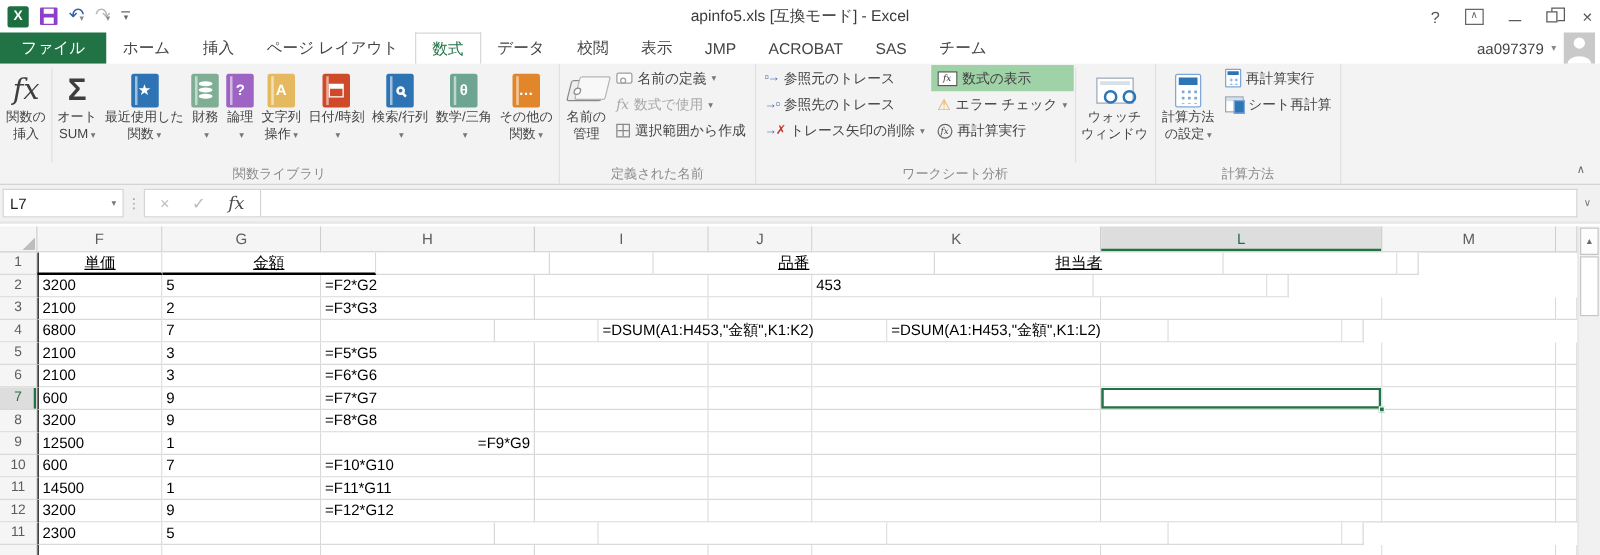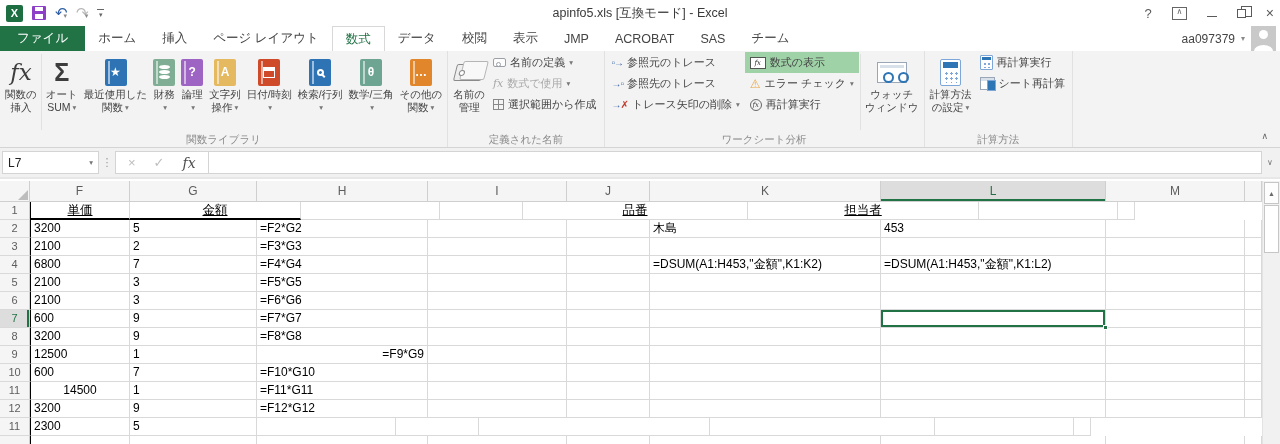--- a/index.html
+++ b/index.html
@@ -432,42 +432,40 @@
           <div class="cell" style="width: 139px;"></div>
           <div class="cell" style="width: 17px;"></div>
         </div>
         <div class="srow">
           <div class="row-h">2</div>
           <div class="cell blk-l" style="width: 100px;">3200</div>
           <div class="cell" style="width: 127px;">5</div>
           <div class="cell" style="width: 171px;">=F2*G2</div>
           <div class="cell" style="width: 139px;"></div>
           <div class="cell" style="width: 83px;"></div>
-          <div class="cell" style="width: 231px;">木島</div>
           <div class="cell" style="width: 225px;">453</div>
           <div class="cell" style="width: 139px;"></div>
           <div class="cell" style="width: 17px;"></div>
         </div>
         <div class="srow">
           <div class="row-h">3</div>
           <div class="cell blk-l" style="width: 100px;">2100</div>
           <div class="cell" style="width: 127px;">2</div>
           <div class="cell" style="width: 171px;">=F3*G3</div>
           <div class="cell" style="width: 139px;"></div>
           <div class="cell" style="width: 83px;"></div>
           <div class="cell" style="width: 231px;"></div>
           <div class="cell" style="width: 225px;"></div>
           <div class="cell" style="width: 139px;"></div>
           <div class="cell" style="width: 17px;"></div>
         </div>
         <div class="srow">
           <div class="row-h">4</div>
           <div class="cell blk-l" style="width: 100px;">6800</div>
           <div class="cell" style="width: 127px;">7</div>
-          <div class="cell" style="width: 171px;">=F4*G4</div>
           <div class="cell" style="width: 139px;"></div>
           <div class="cell" style="width: 83px;"></div>
           <div class="cell" style="width: 231px;">=DSUM(A1:H453,"金額",K1:K2)</div>
           <div class="cell" style="width: 225px;">=DSUM(A1:H453,"金額",K1:L2)</div>
           <div class="cell" style="width: 139px;"></div>
           <div class="cell" style="width: 17px;"></div>
         </div>
         <div class="srow">
           <div class="row-h">5</div>
           <div class="cell blk-l" style="width: 100px;">2100</div>
@@ -537,21 +535,21 @@
           <div class="cell" style="width: 171px;">=F10*G10</div>
           <div class="cell" style="width: 139px;"></div>
           <div class="cell" style="width: 83px;"></div>
           <div class="cell" style="width: 231px;"></div>
           <div class="cell" style="width: 225px;"></div>
           <div class="cell" style="width: 139px;"></div>
           <div class="cell" style="width: 17px;"></div>
         </div>
         <div class="srow">
           <div class="row-h">11</div>
-          <div class="cell blk-l" style="width: 100px; text-align: center;">14500</div>
+          <div class="cell blk-l" style="width: 100px;">14500</div>
           <div class="cell" style="width: 127px;">1</div>
           <div class="cell" style="width: 171px;">=F11*G11</div>
           <div class="cell" style="width: 139px;"></div>
           <div class="cell" style="width: 83px;"></div>
           <div class="cell" style="width: 231px;"></div>
           <div class="cell" style="width: 225px;"></div>
           <div class="cell" style="width: 139px;"></div>
           <div class="cell" style="width: 17px;"></div>
         </div>
         <div class="srow">

